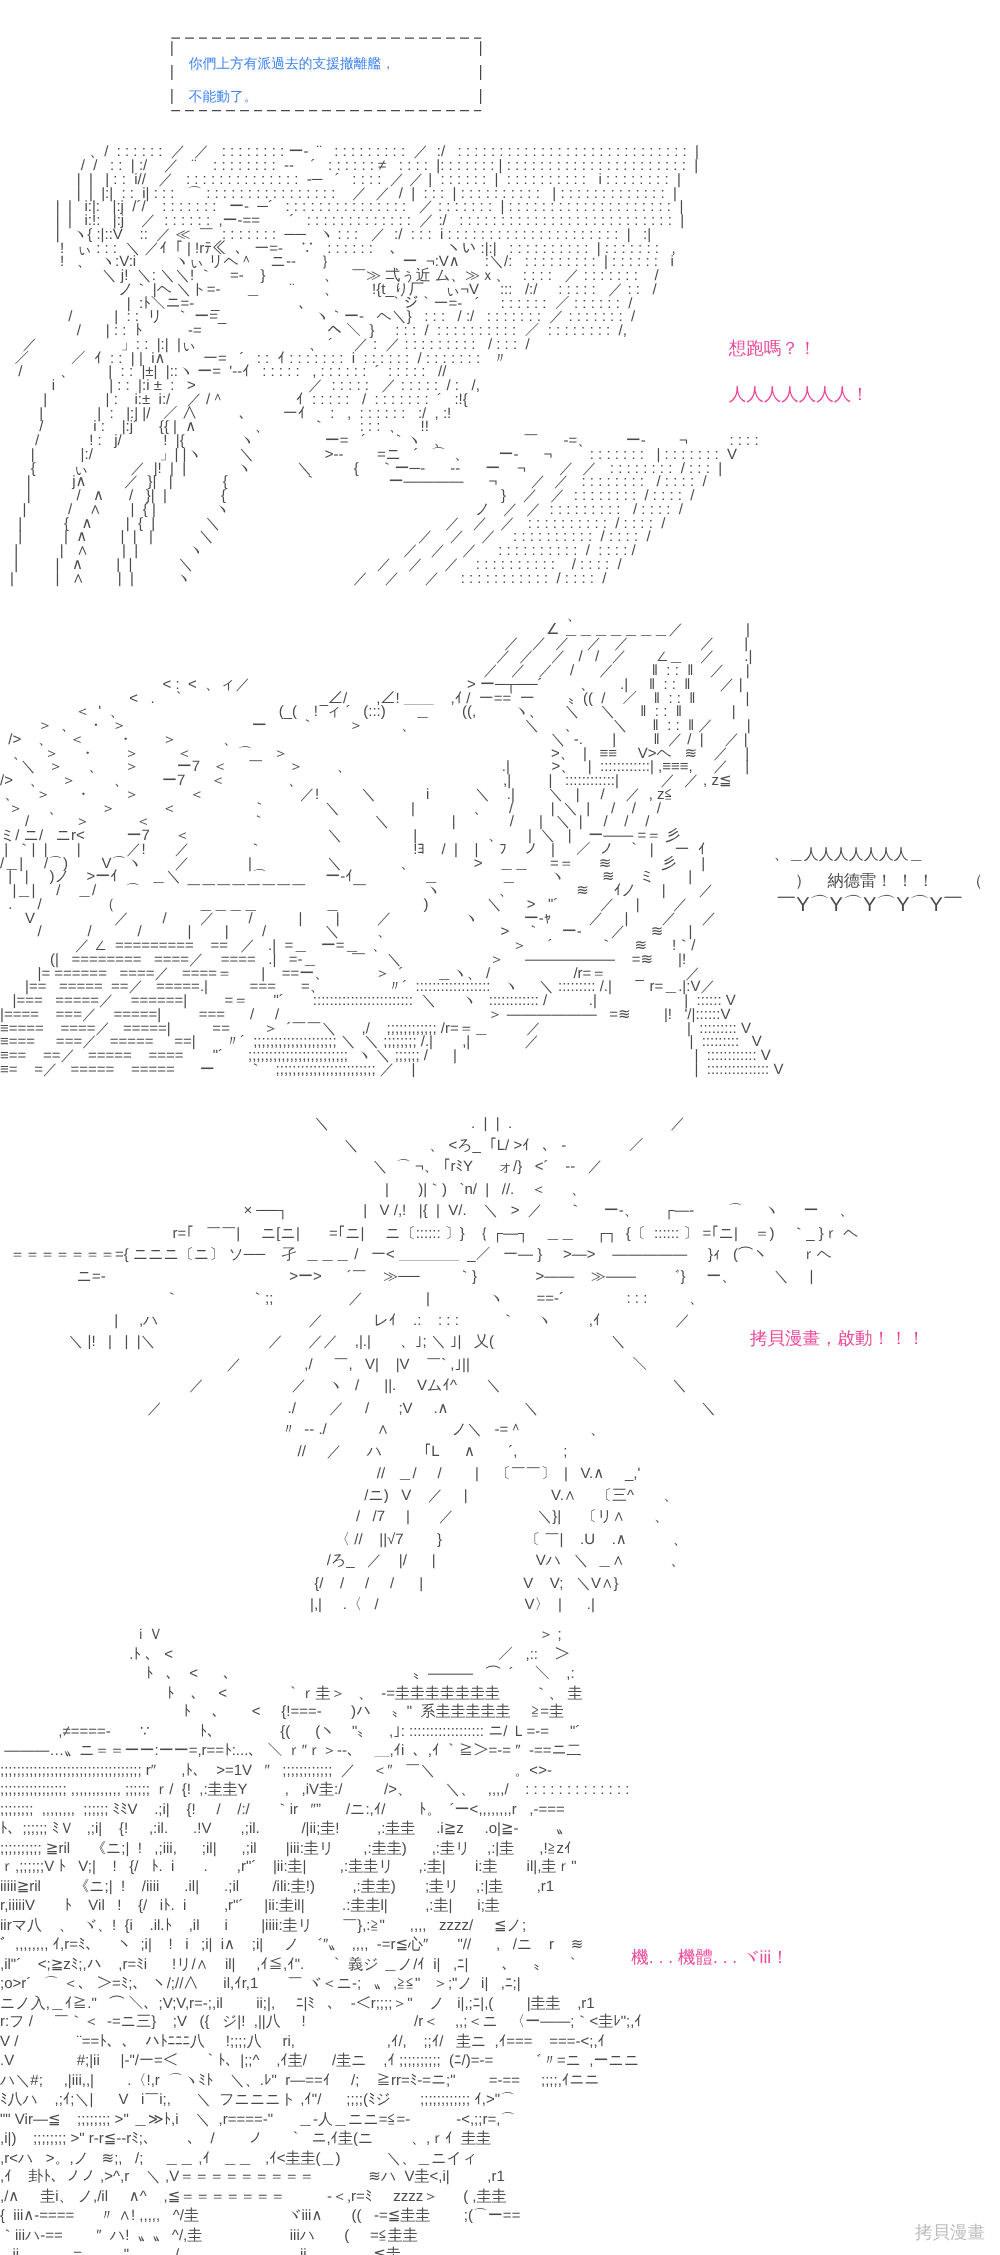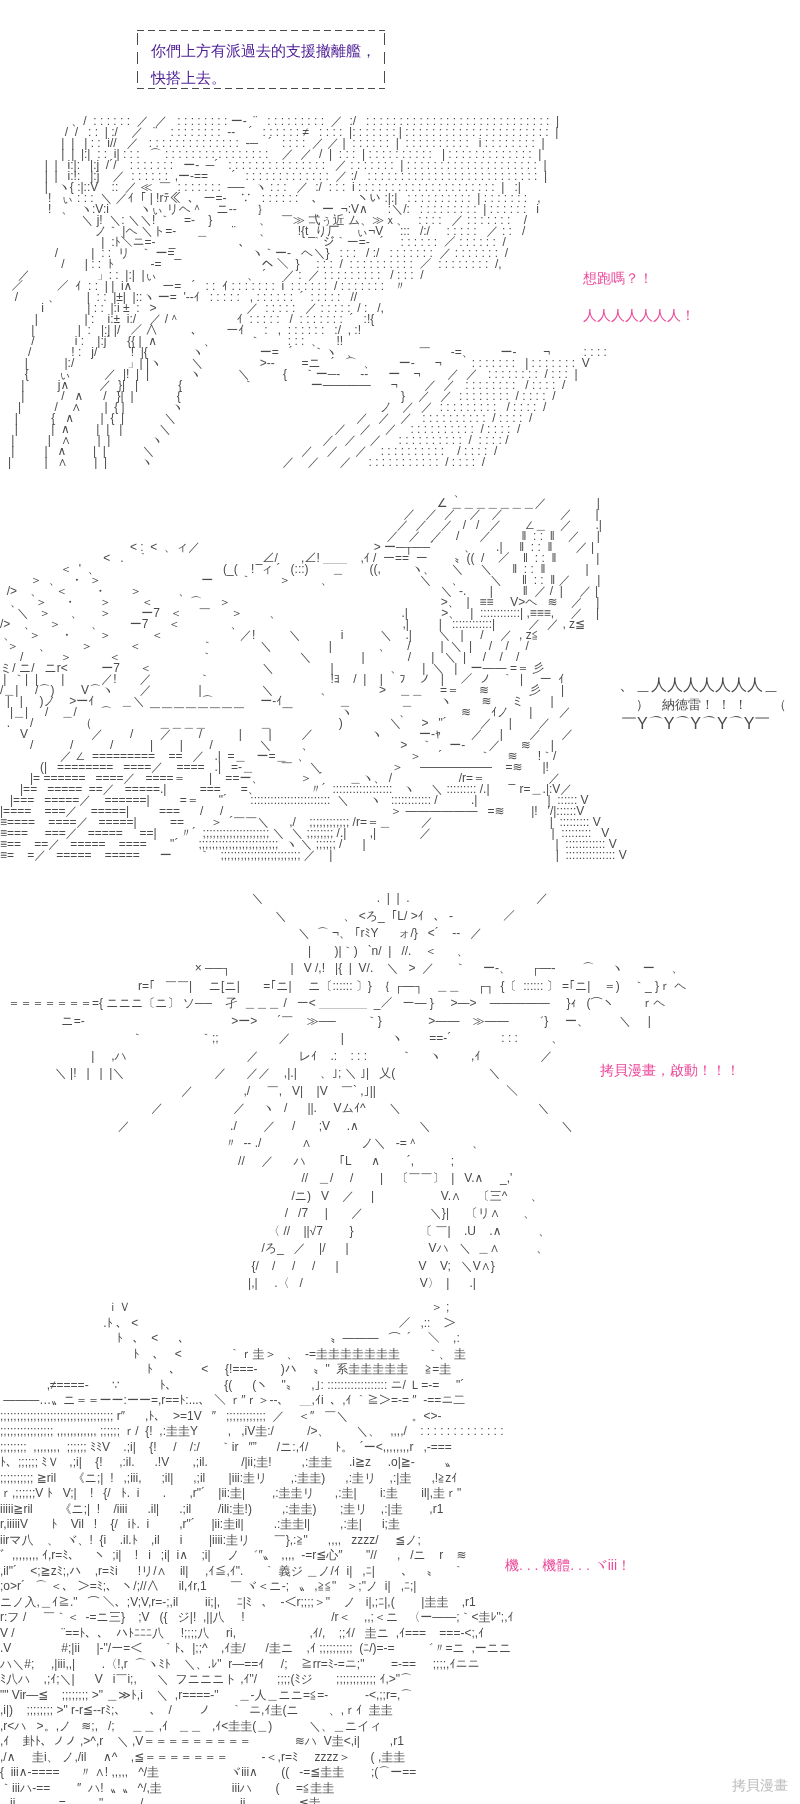--- a/index.html
+++ b/index.html
@@ -9,38 +9,38 @@
       font-family:sans-serif;}
   #aa-figure{left:8px;top:116px;line-height:11px;}
   #aa-wreck{left:0px;top:487px;line-height:11px;}
   #aa-mecha-x{left:8px;top:890px;line-height:17.5px;}
   #aa-mecha-big{left:0px;top:1300px;line-height:15.5px;}
   .speech{position:absolute;font-size:14px;line-height:15px;color:#ec4899;white-space:pre;}
   .dlgbox{position:absolute;left:137px;top:30px;width:248px;height:59px;}
   .dlgbox .edge{position:absolute;}
   .dlgbox .h{left:0;width:100%;height:1px;background:repeating-linear-gradient(90deg,#4a4a4a 0 7px,transparent 7px 11px);}
   .dlgbox .v{top:3px;height:53px;width:1px;background:repeating-linear-gradient(180deg,#4a4a4a 0 12px,transparent 12px 19px);}
-  .dlgline{position:absolute;left:14px;font-size:15px;line-height:15px;color:#4c1d95;white-space:pre;font-family:Liberation Serif, serif;}
+  .dlgline{position:absolute;left:14px;font-size:11px;line-height:15px;color:#3b82f6;white-space:pre;font-family:Liberation Serif, serif;}
   .bubble{position:absolute;left:617px;top:677px;color:#4a4a4a;font-weight:350;}
   .bubble .row{position:absolute;white-space:pre;}
-  .bubble .r1{left:2px;top:-2px;font-size:16px;}
+  .bubble .r1{left:2px;top:-2px;font-size:12px;}
   .bubble .r2{left:0;top:19px;font-size:13px;margin-left:19px;}
   .bubble .r3{left:4px;top:37px;font-size:16px;text-align:right;}
   .watermark{position:absolute;left:732px;top:1777px;font-size:14px;color:#bcbcbc;}
 </style>
 </head>
 <body>
 
 <div class="dlgbox">
   <div class="edge h" style="top:0"></div>
   <div class="edge h" style="bottom:0"></div>
   <div class="edge v" style="left:0"></div>
   <div class="edge v" style="right:0"></div>
   <div class="dlgline" style="top:14px">你們上方有派過去的支援撤離艦，</div>
-  <div class="dlgline" style="top:41px">快搭上去。</div>
+  <div class="dlgline" style="top:41px">不能動了。</div>
 </div>
 
 <pre class="aa" id="aa-figure">                   、/  : : : : : :  ／  ／   : : : : : : : : ー‐  ¨   : : : : : : : : :  ／  :/   : : : : : : : : : : : : : : : : : : : : : : : : : : : :  |
                  /  /   : :  | :/    ／   ¨    : : : : : : : :  ‐‐    ´   : : : : : : ≠   : : : :  |: : : : : : : | : : : : : : : : : : : : : : : : : : : : : :  |
                 |  |   | : :  i//   ／   : : : : : : : : : : : : : :  ‐─   ´   : : : :  ／ ／ |  : : : : : :  |  : : : : : : : : : :   i : : : : : : : :  |
                 |  |  |:|  : :  i| : : :   ⌒ : : : : : : : : : : : : : : : :    ／  ／  /  |  : : :  | : : : : : : : : : :   | : : : : : : : : : : : : :  |
            |  |   i:|:   |:j  /´/    : : : : : : :   ー‐  ─´   : : : : : : : : : : : : : : :   ／ : : : : : : :  | : : : : : : : : : : : : : : : : : : : :  |
            |  |   i:!:   |:j    ／  : : : : : :  ,ー‐==       ´   : : : : : : : : : : : : :  ／ :/   : : : : : : : : : : : : : : : : : : : : : : : : : :  |
            |   ヽ{ :|::V    ::  ／ ≪  ￣  : : : : : : :  ──   ヽ : : :   ／  :/  : : :  i : : : : : : : : : : : : : : : : : : : : :  |   :|
             !   ぃ : : :  ＼ ／ｲ  ｢ | !rﾃ≪  、 ー=‐    ∵   : : : : : :    、          ヽい :|:|   : : : : : : : : : :  | : : : : : : :   ,

